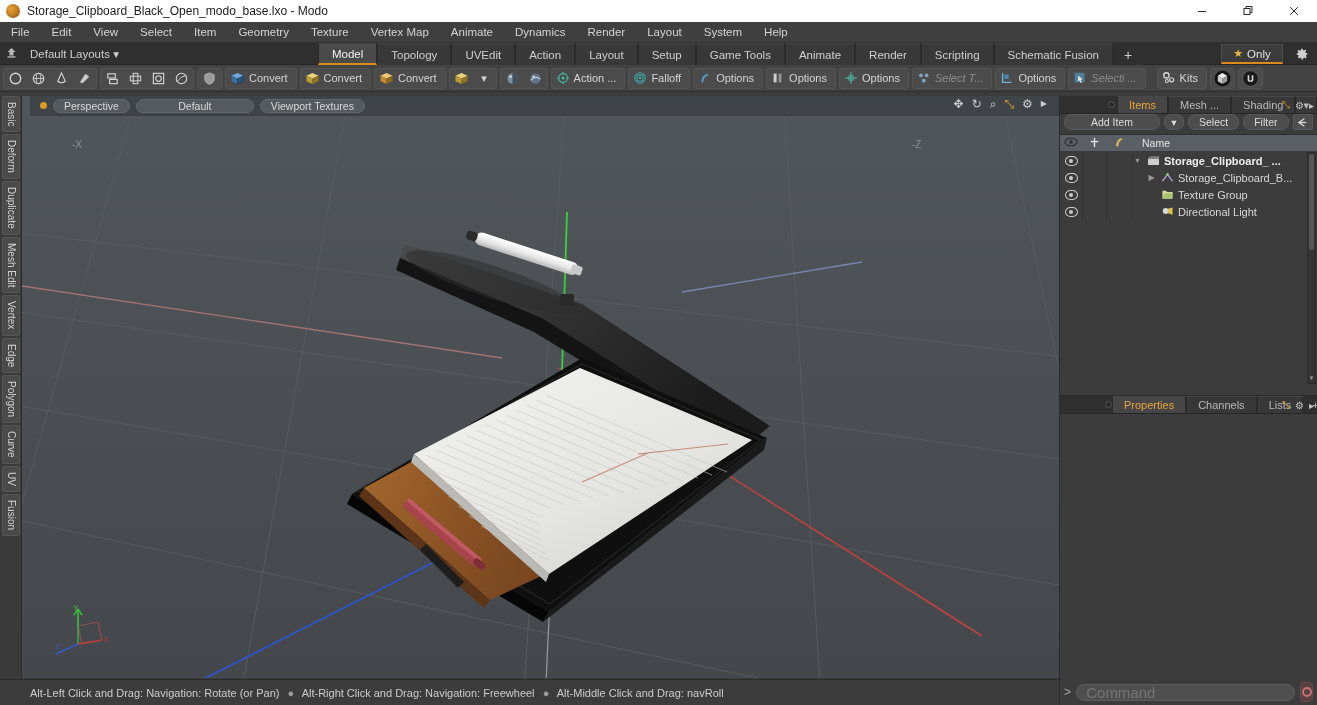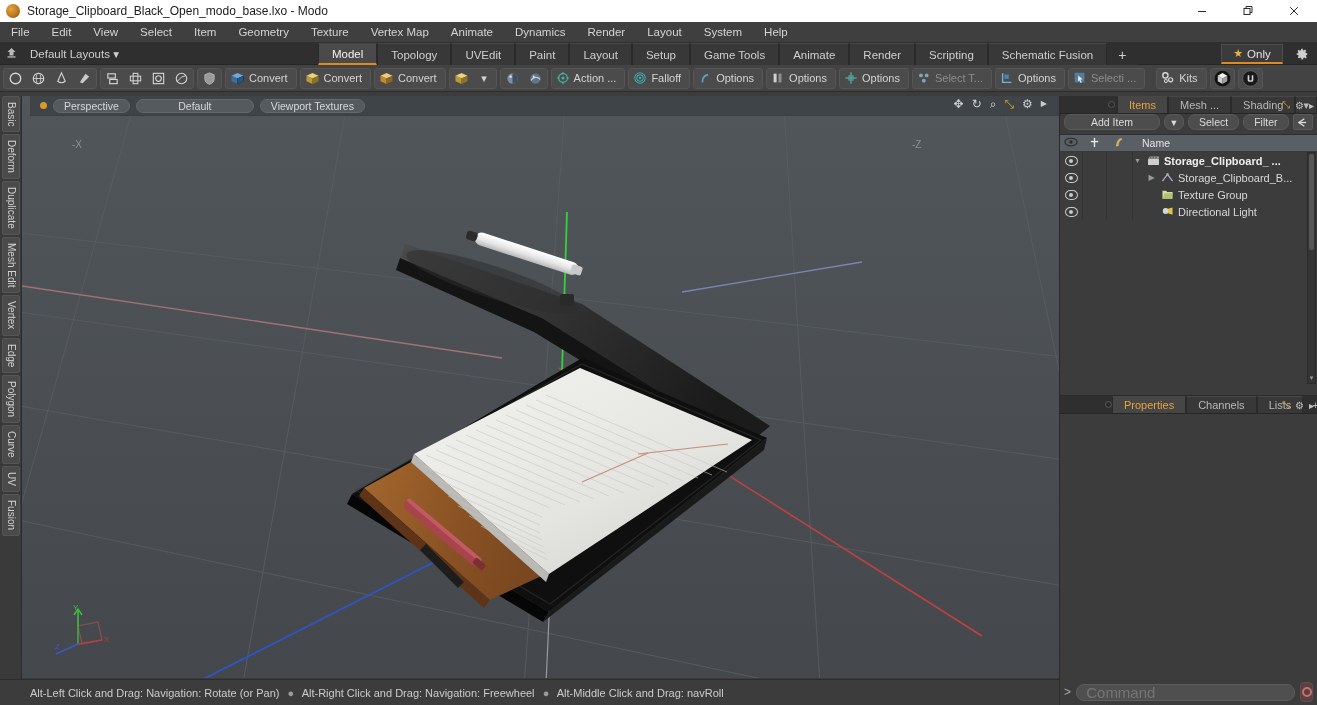--- a/index.html
+++ b/index.html
@@ -75,21 +75,21 @@
     height: 27px; background: #434343; display: flex; align-items: center;
     border-bottom: 1px solid #2d2d2d; padding-left: 3px; gap: 3px;
   }
   .tgroup { display: flex; align-items: center; background: #4b4b4b; border: 1px solid #555; border-radius: 3px; height: 21px; }
   .tbtn {
     height: 19px; min-width: 23px; display: flex; align-items: center; justify-content: center;
     color: #d4d4d4; padding: 0 3px;
   }
   .tbtn.lbl { padding: 0 8px 0 4px; gap: 4px; font-size: 11px; min-width: 0; }
   .tbtn.lbl span.tx { white-space: nowrap; }
-  .tbtn.dim span.tx { color: #8d8d8d; }
+  .tbtn.dim span.tx { color: #8d8d8d; font-style: italic; }
   .sep { width: 5px; }
   .cube { width: 15px; height: 13px; display: inline-block; position: relative; }
 
   
   .lefttabs {
     position: absolute; left: 0; top: 96px; width: 22px; bottom: 26px;
     background: #3a3a3a; border-right: 1px solid #2c2c2c;
   }
   .vtab {
     width: 18px; margin: 0 2px 2px 2px; background: #4a4a4a; border: 1px solid #565656;
@@ -272,21 +272,21 @@
     </div>
     <div class="deflayout">
       <span>Default Layouts</span>
       <span>▾</span>
     </div>
 
     <div class="tabs">
       <div class="tb active">Model</div>
       <div class="tb">Topology</div>
       <div class="tb">UVEdit</div>
-      <div class="tb">Paint</div>
+      <div class="tb">Action</div>
       <div class="tb">Layout</div>
       <div class="tb">Setup</div>
       <div class="tb">Game Tools</div>
       <div class="tb">Animate</div>
       <div class="tb">Render</div>
       <div class="tb">Scripting</div>
       <div class="tb">Schematic Fusion</div>
       <div class="tb plus">+</div>
     </div>
 

